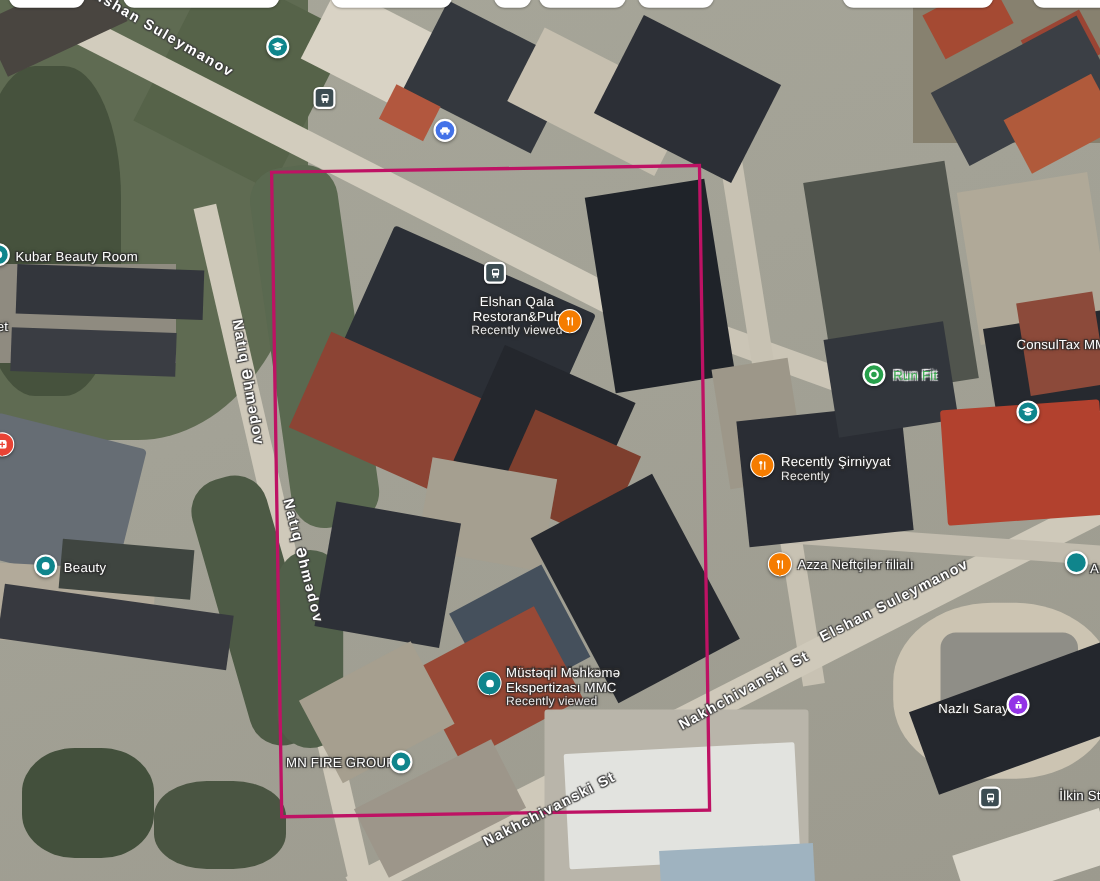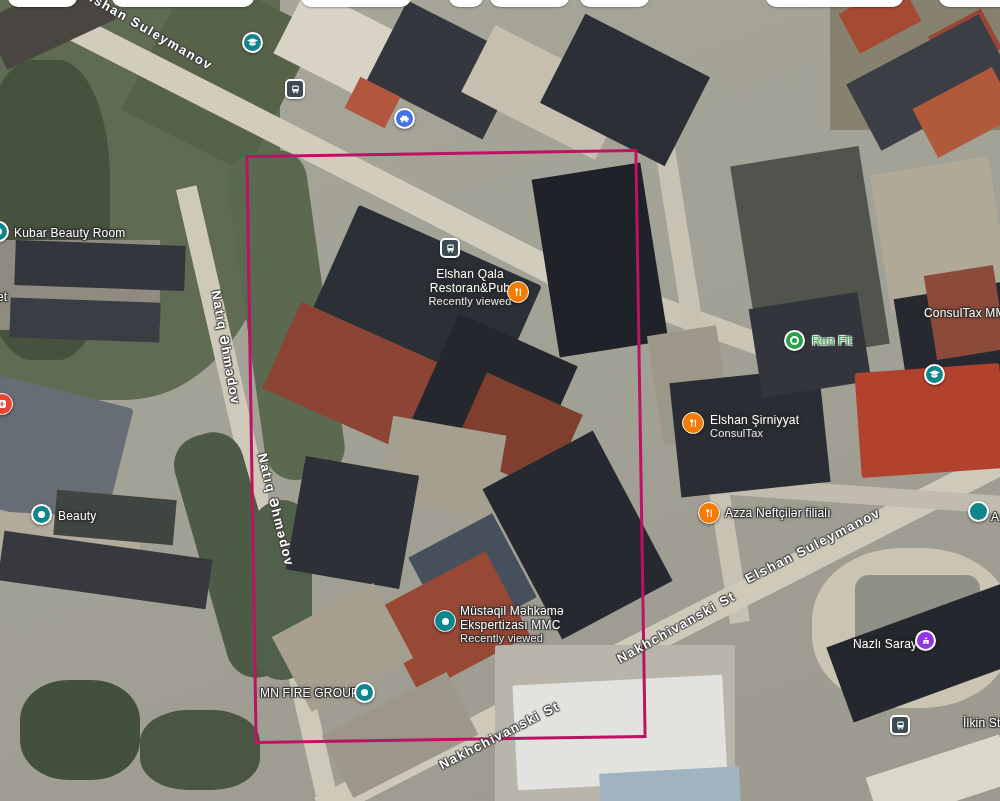--- a/index.html
+++ b/index.html
@@ -186,22 +186,22 @@
   </div>
 
   <div class="pin orange" style="left:682px;top:412px;">
     <svg width="11" height="11" viewBox="0 0 24 24">
         <rect x="7" y="3" width="2.2" height="18" rx="1" fill="#fff"></rect>
         <rect x="5" y="3" width="6" height="6" rx="2" fill="#fff"></rect>
         <rect x="14.5" y="3" width="2.6" height="18" rx="1.2" fill="#fff"></rect>
       </svg>
   </div>
   <div style="position:absolute;left:710px;top:413px;">
-    <div class="plabel" style="position:static;">Elshan Şirniyyat</div>
-    <div class="plabel sub" style="position:static;">ConsulTax</div>
+    <div class="plabel" style="position:static;">Recently Şirniyyat</div>
+    <div class="plabel sub" style="position:static;">Recently</div>
   </div>
 
   <div class="pin orange" style="left:698px;top:502px;">
     <svg width="11" height="11" viewBox="0 0 24 24">
         <rect x="7" y="3" width="2.2" height="18" rx="1" fill="#fff"></rect>
         <rect x="5" y="3" width="6" height="6" rx="2" fill="#fff"></rect>
         <rect x="14.5" y="3" width="2.6" height="18" rx="1.2" fill="#fff"></rect>
       </svg>
   </div>
   <div class="plabel" style="left:725px;top:506px;">Azza Neftçilər filialı</div>

